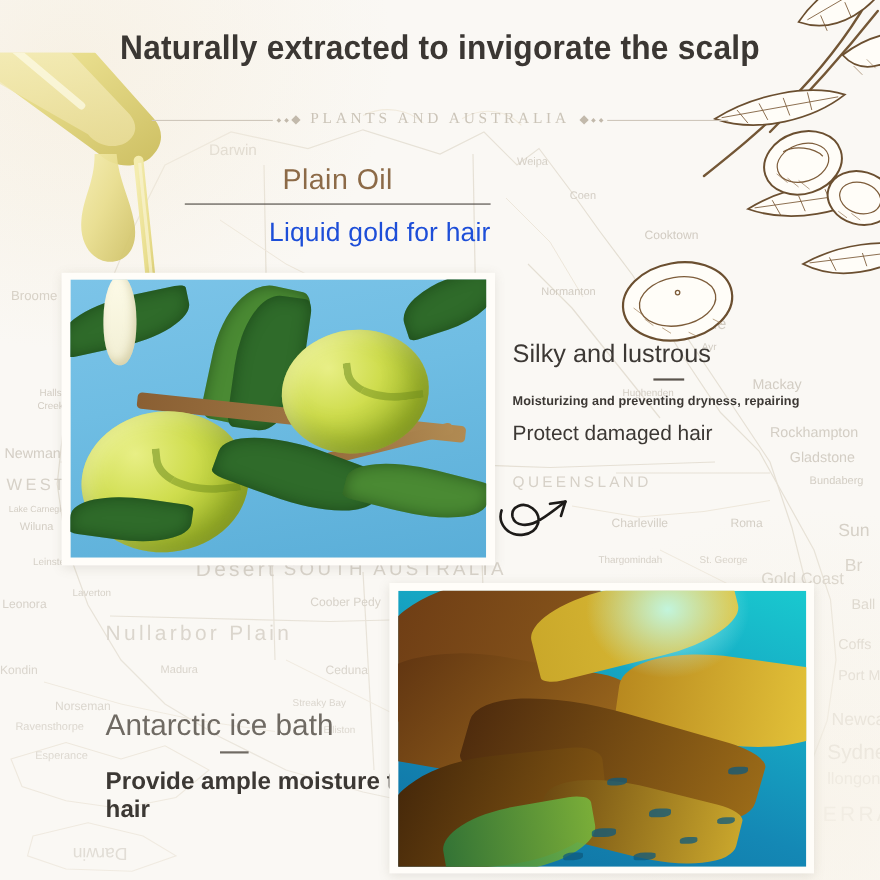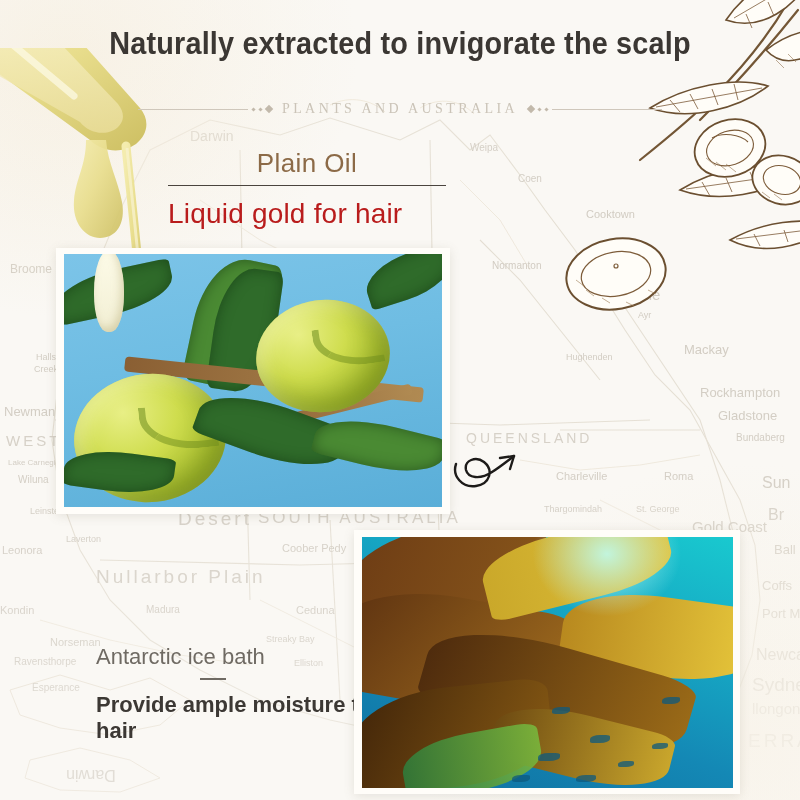--- a/index.html
+++ b/index.html
@@ -52,23 +52,23 @@
   .orn-grp{display:flex;align-items:center;gap:4px;}
 
   
   .argan-block{position:absolute;left:168px;top:148px;width:278px;}
   .argan-title{
     font-family:"Liberation Sans Narrow","Liberation Sans",sans-serif;
     font-size:26px;font-weight:400;color:#8c6a47;text-align:center;letter-spacing:.4px;
   }
   .argan-rule{height:1.4px;background:#4a443e;margin-top:6px;width:100%;}
   .argan-sub{
-    margin-top:12px;text-align:left;
-    font-family:"Liberation Sans Narrow","Liberation Sans",sans-serif;
-    font-size:28px;font-weight:500;color:#b91c1c;letter-spacing:.2px;
+    margin-top:12px;text-align:right;
+    font-family:"Liberation Sans Narrow","Liberation Sans",sans-serif;
+    font-size:24px;font-weight:500;color:#1d4ed8;letter-spacing:.2px;
   }
 
   
   .silky-block{position:absolute;left:466px;top:308px;width:310px;}
   .silky-title{
     font-family:"Liberation Sans Narrow","Liberation Sans",sans-serif;
     font-size:23px;font-weight:500;color:#3c3834;
   }
   .silky-dash{width:28px;height:1.6px;background:#5a544c;margin:9px 0 0 128px;}
   .silky-small{
@@ -79,21 +79,21 @@
   .silky-sub{
     margin-top:13px;
     font-family:"Liberation Sans Narrow","Liberation Sans",sans-serif;
     font-size:19px;font-weight:500;color:#3c3834;
   }
 
   
   .ant-block{position:absolute;left:96px;top:644px;width:300px;}
   .ant-title{
     font-family:"Liberation Sans Narrow","Liberation Sans",sans-serif;
-    font-size:22px;font-weight:400;color:#6f6a63;
+    font-size:27px;font-weight:400;color:#6f6a63;
   }
   .ant-dash{width:26px;height:1.6px;background:#6f6a63;margin:8px 0 0 104px;}
   .ant-sub{
     margin-top:12px;
     font-family:"Liberation Sans Narrow","Liberation Sans",sans-serif;
     font-size:22px;font-weight:600;color:#3c3834;
   }
 
   
   .photo-frame{position:absolute;background:#fffdf9;box-shadow:0 2px 10px rgba(120,110,95,.16);}
@@ -378,20 +378,26 @@
       <div class="fruit" style="left:10px;top:120px;width:152px;height:128px;transform:rotate(-6deg);">
         <div class="crease" style="left:44%;top:26%;"></div>
       </div>
       <div class="leaf" style="left:132px;top:150px;width:150px;height:54px;transform:rotate(20deg);"></div>
       <div class="leaf light" style="left:250px;top:170px;width:130px;height:44px;transform:rotate(14deg);"></div>
       <div class="leaf" style="left:0px;top:198px;width:110px;height:40px;transform:rotate(8deg);"></div>
       <div class="droplet" style="left:30px;top:-4px;width:30px;height:82px;"></div>
     </div>
   </div>
 
+  <div class="silky-block">
+    <div class="silky-title">Silky and lustrous</div>
+    <div class="silky-dash"></div>
+    <div class="silky-small">Moisturizing and preventing dryness, repairing</div>
+    <div class="silky-sub">Protect damaged hair</div>
+  </div>
 
   <div class="hand-arrow">
     <svg viewBox="0 0 80 56" width="80" height="56">
       <g fill="none" stroke="#1d1b19" stroke-width="2.4" stroke-linecap="round">
         <path d="M6 22 C2 34 12 46 26 44 C40 42 44 28 34 20 C26 14 14 18 16 28 C18 36 30 38 42 30 C50 25 56 20 64 14"></path>
       </g>
       <path d="M64 14 L50 16 M64 14 L60 27" fill="none" stroke="#1d1b19" stroke-width="2.4" stroke-linecap="round"></path>
     </svg>
   </div>
 

